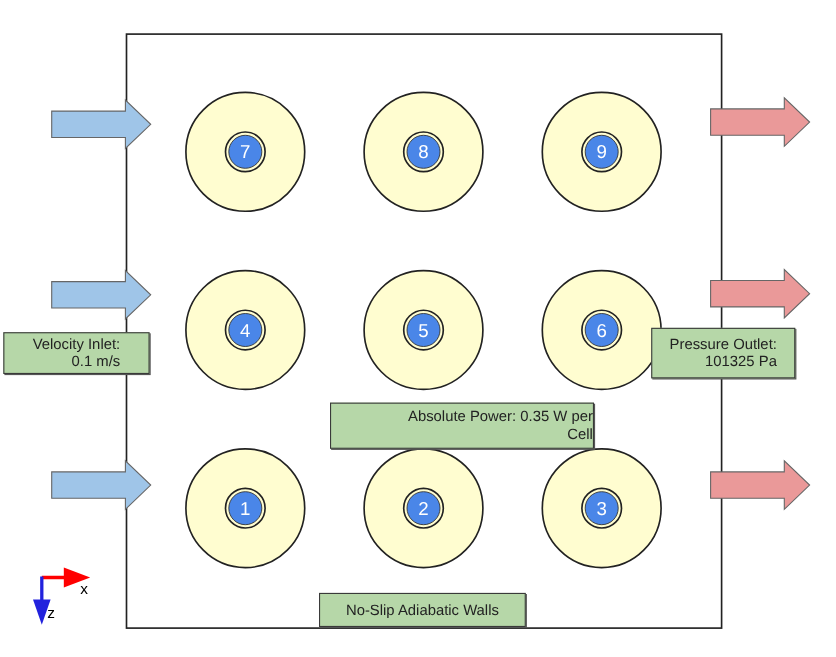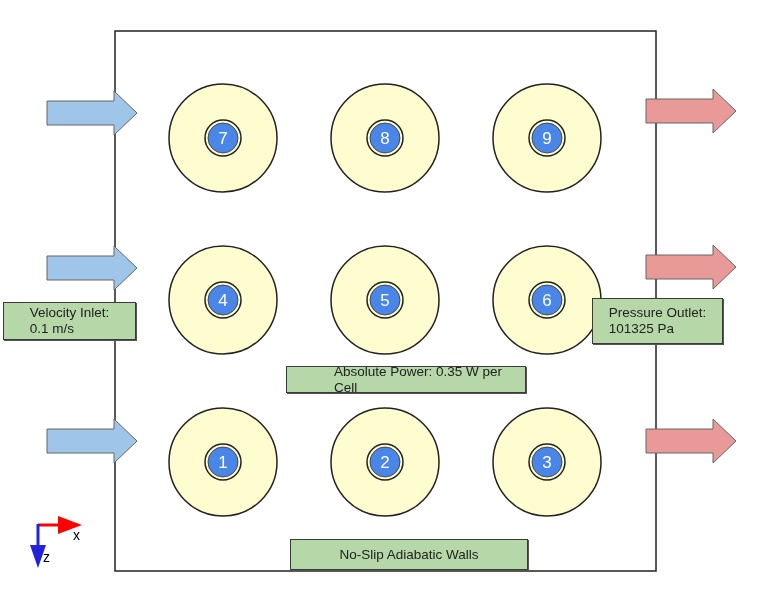--- a/index.html
+++ b/index.html
@@ -1,19 +1,19 @@
 <!DOCTYPE html>
 <html><head>
 <meta charset="utf-8">
 <style>
   html, body { margin:0; padding:0; background:#ffffff; }
   body { width:760px; height:597px; position:relative; overflow:hidden; font-family:"Liberation Sans", sans-serif; }
   svg#diagram { position:absolute; left:0; top:0; }
   .lbl { position:absolute; background:#b6d7a8; border:1px solid #3a3a3a; box-shadow:1px 1px 0 #555;
-         font-size:13.5px; color:#222; text-align:left; line-height:16px; box-sizing:border-box;
+         font-size:13.5px; color:#222; text-align:right; line-height:16px; box-sizing:border-box;
          display:flex; align-items:center; justify-content:center; white-space:pre-line; }
   .axis-txt { font-family:"Liberation Sans", sans-serif; font-size:14px; fill:#000; }
   .cell-num { font-family:"Liberation Sans", sans-serif; font-size:17px; fill:#fff; }
 </style>
 </head>
 <body>
 
 <svg id="diagram" width="760" height="597">
   <rect x="115" y="31" width="541" height="540" fill="#fff" stroke="#222" stroke-width="1.5"></rect>
   <g id="arrows">
@@ -87,14 +87,14 @@
     <polygon points="30,545 38,568 46,545" fill="#2222dd"></polygon>
     <text class="axis-txt" x="73" y="540">x</text>
     <text class="axis-txt" x="43" y="562">z</text>
   </g>
 </svg>
 
 <div class="lbl" style="left:3px;top:302px;width:133px;height:38px;">Velocity Inlet:
 0.1 m/s</div>
 <div class="lbl" style="left:592px;top:298px;width:131px;height:46px;">Pressure Outlet:
 101325 Pa</div>
-<div class="lbl" style="left:286px;top:366px;width:240px;height:27px;padding-left:47px;">Absolute Power: 0.35 W per Cell</div>
-<div class="lbl" style="left:290px;top:539px;width:238px;height:31px;">No-Slip Adiabatic Walls</div>
+<div class="lbl" style="left:300px;top:366px;width:240px;height:42px;padding-left:47px;">Absolute Power: 0.35 W per Cell</div>
+<div class="lbl" style="left:290px;top:539px;width:188px;height:31px;">No-Slip Adiabatic Walls</div>
 
 </body></html>

